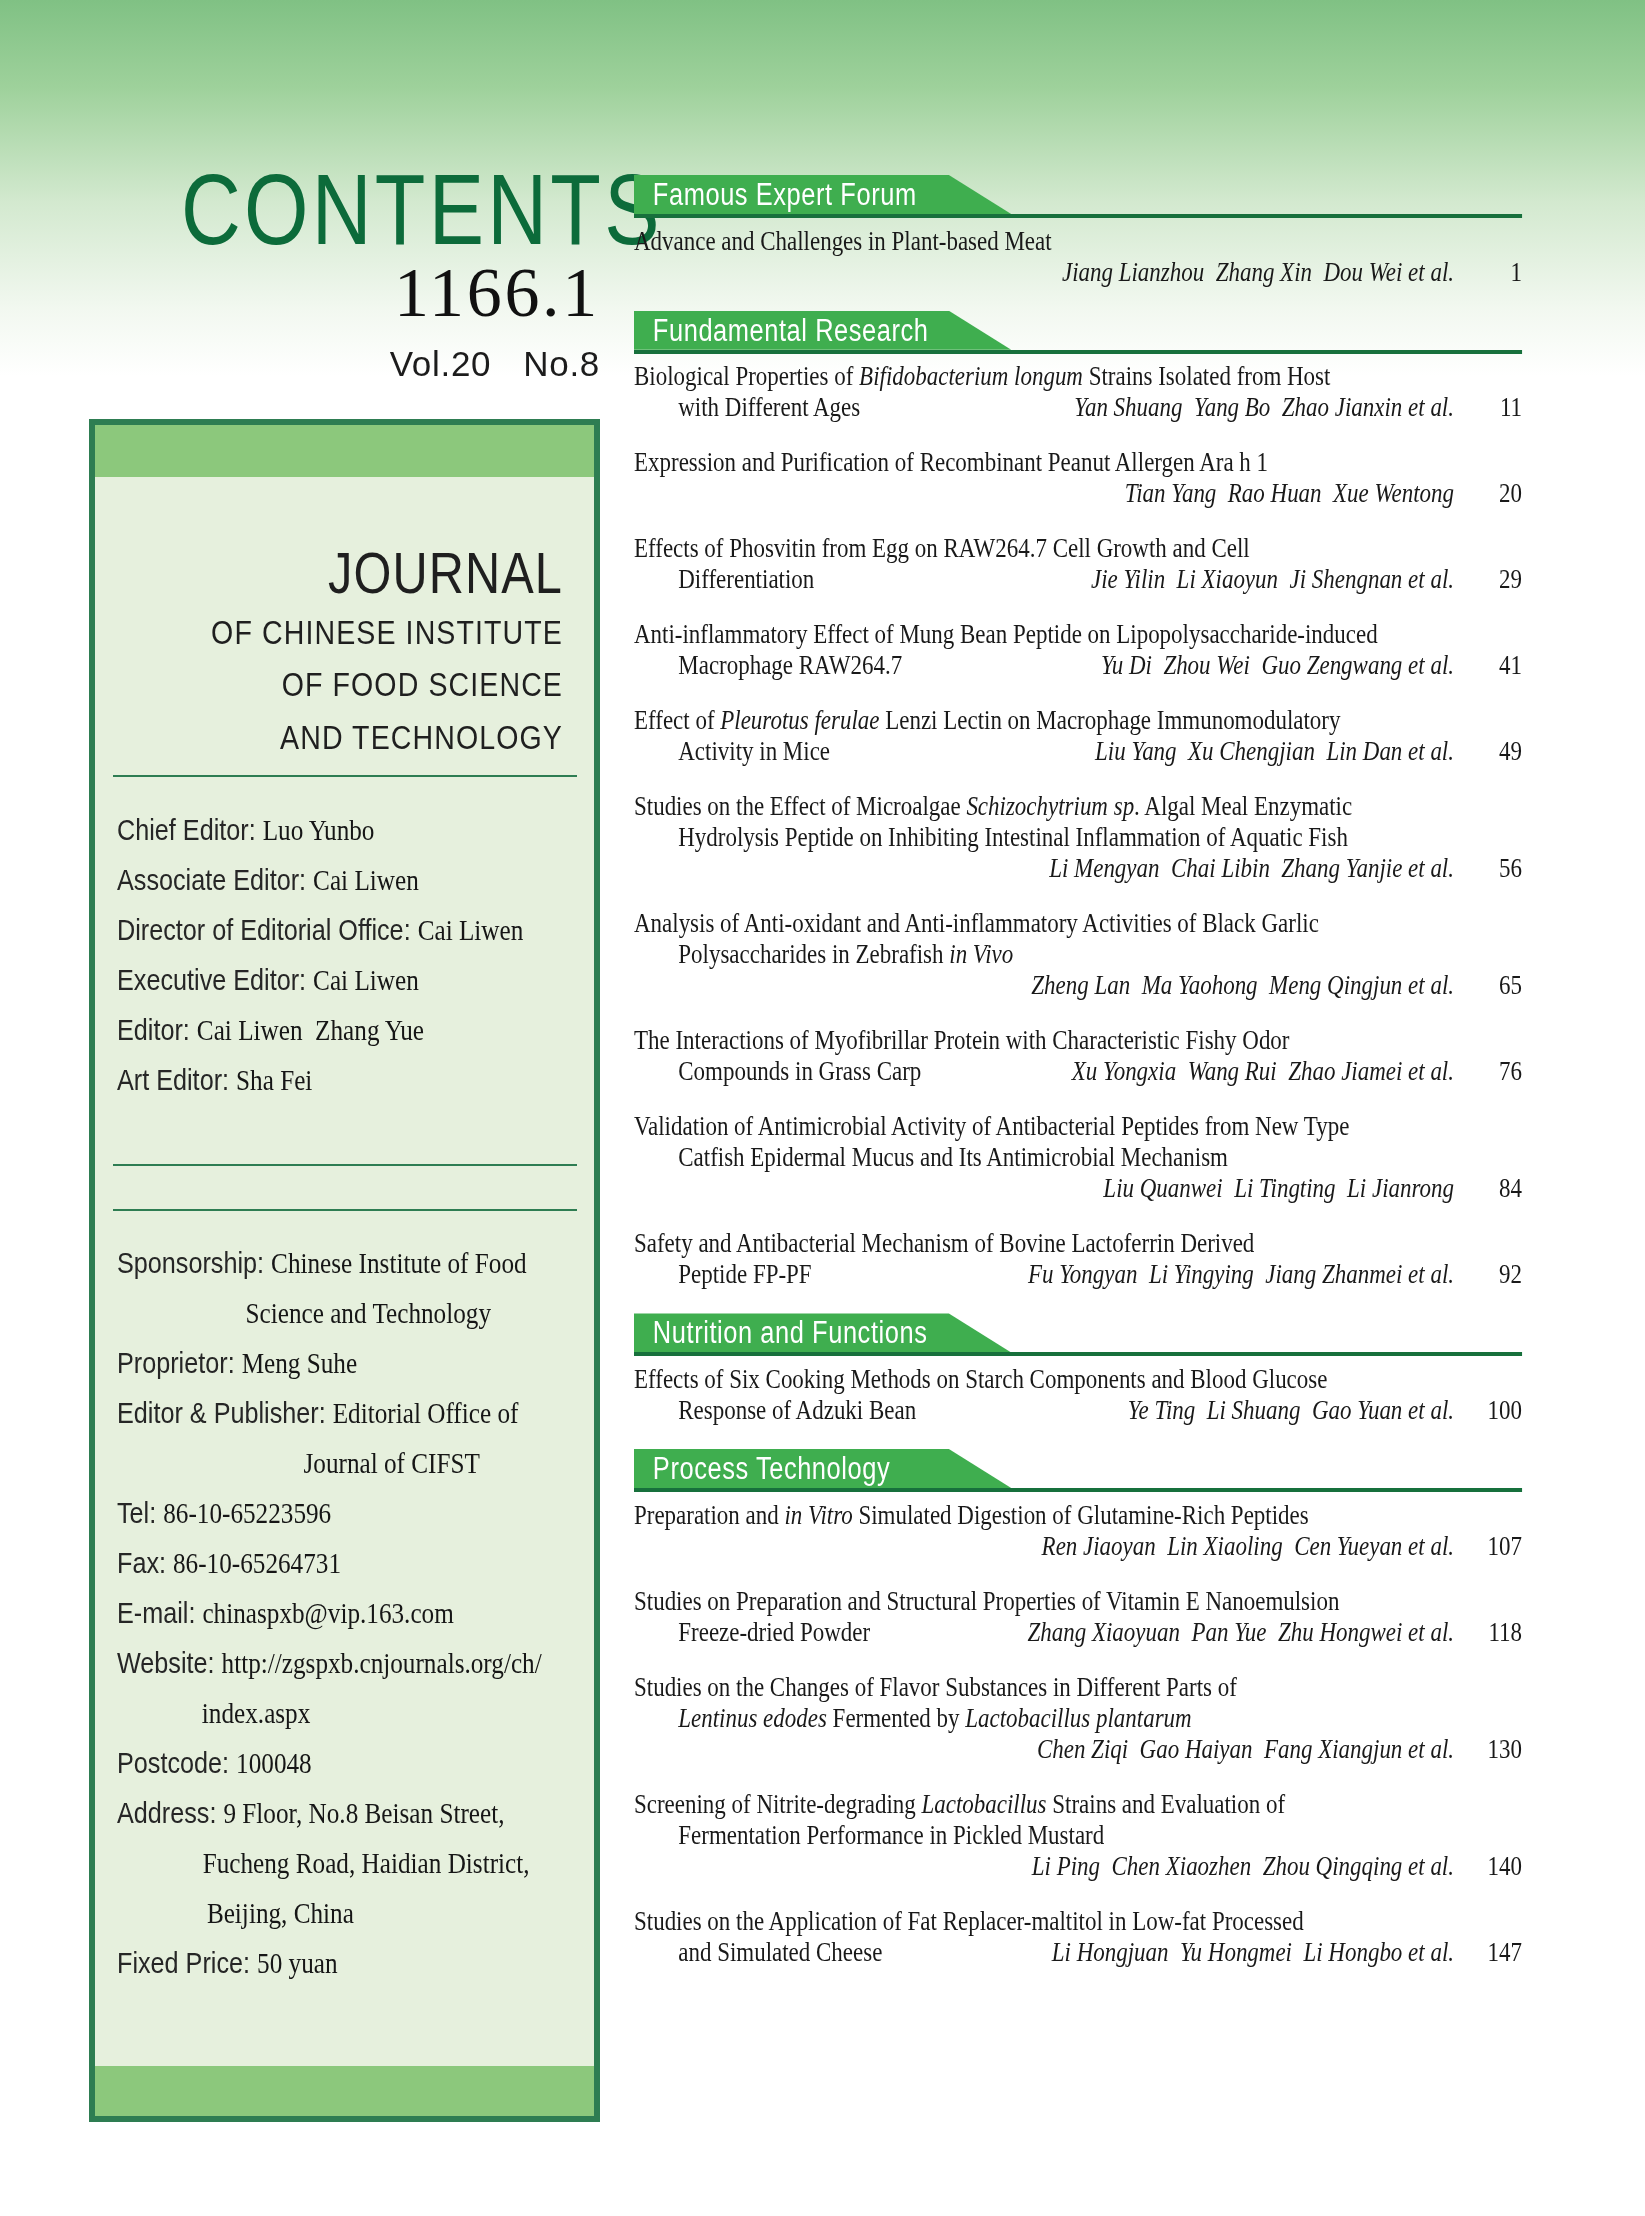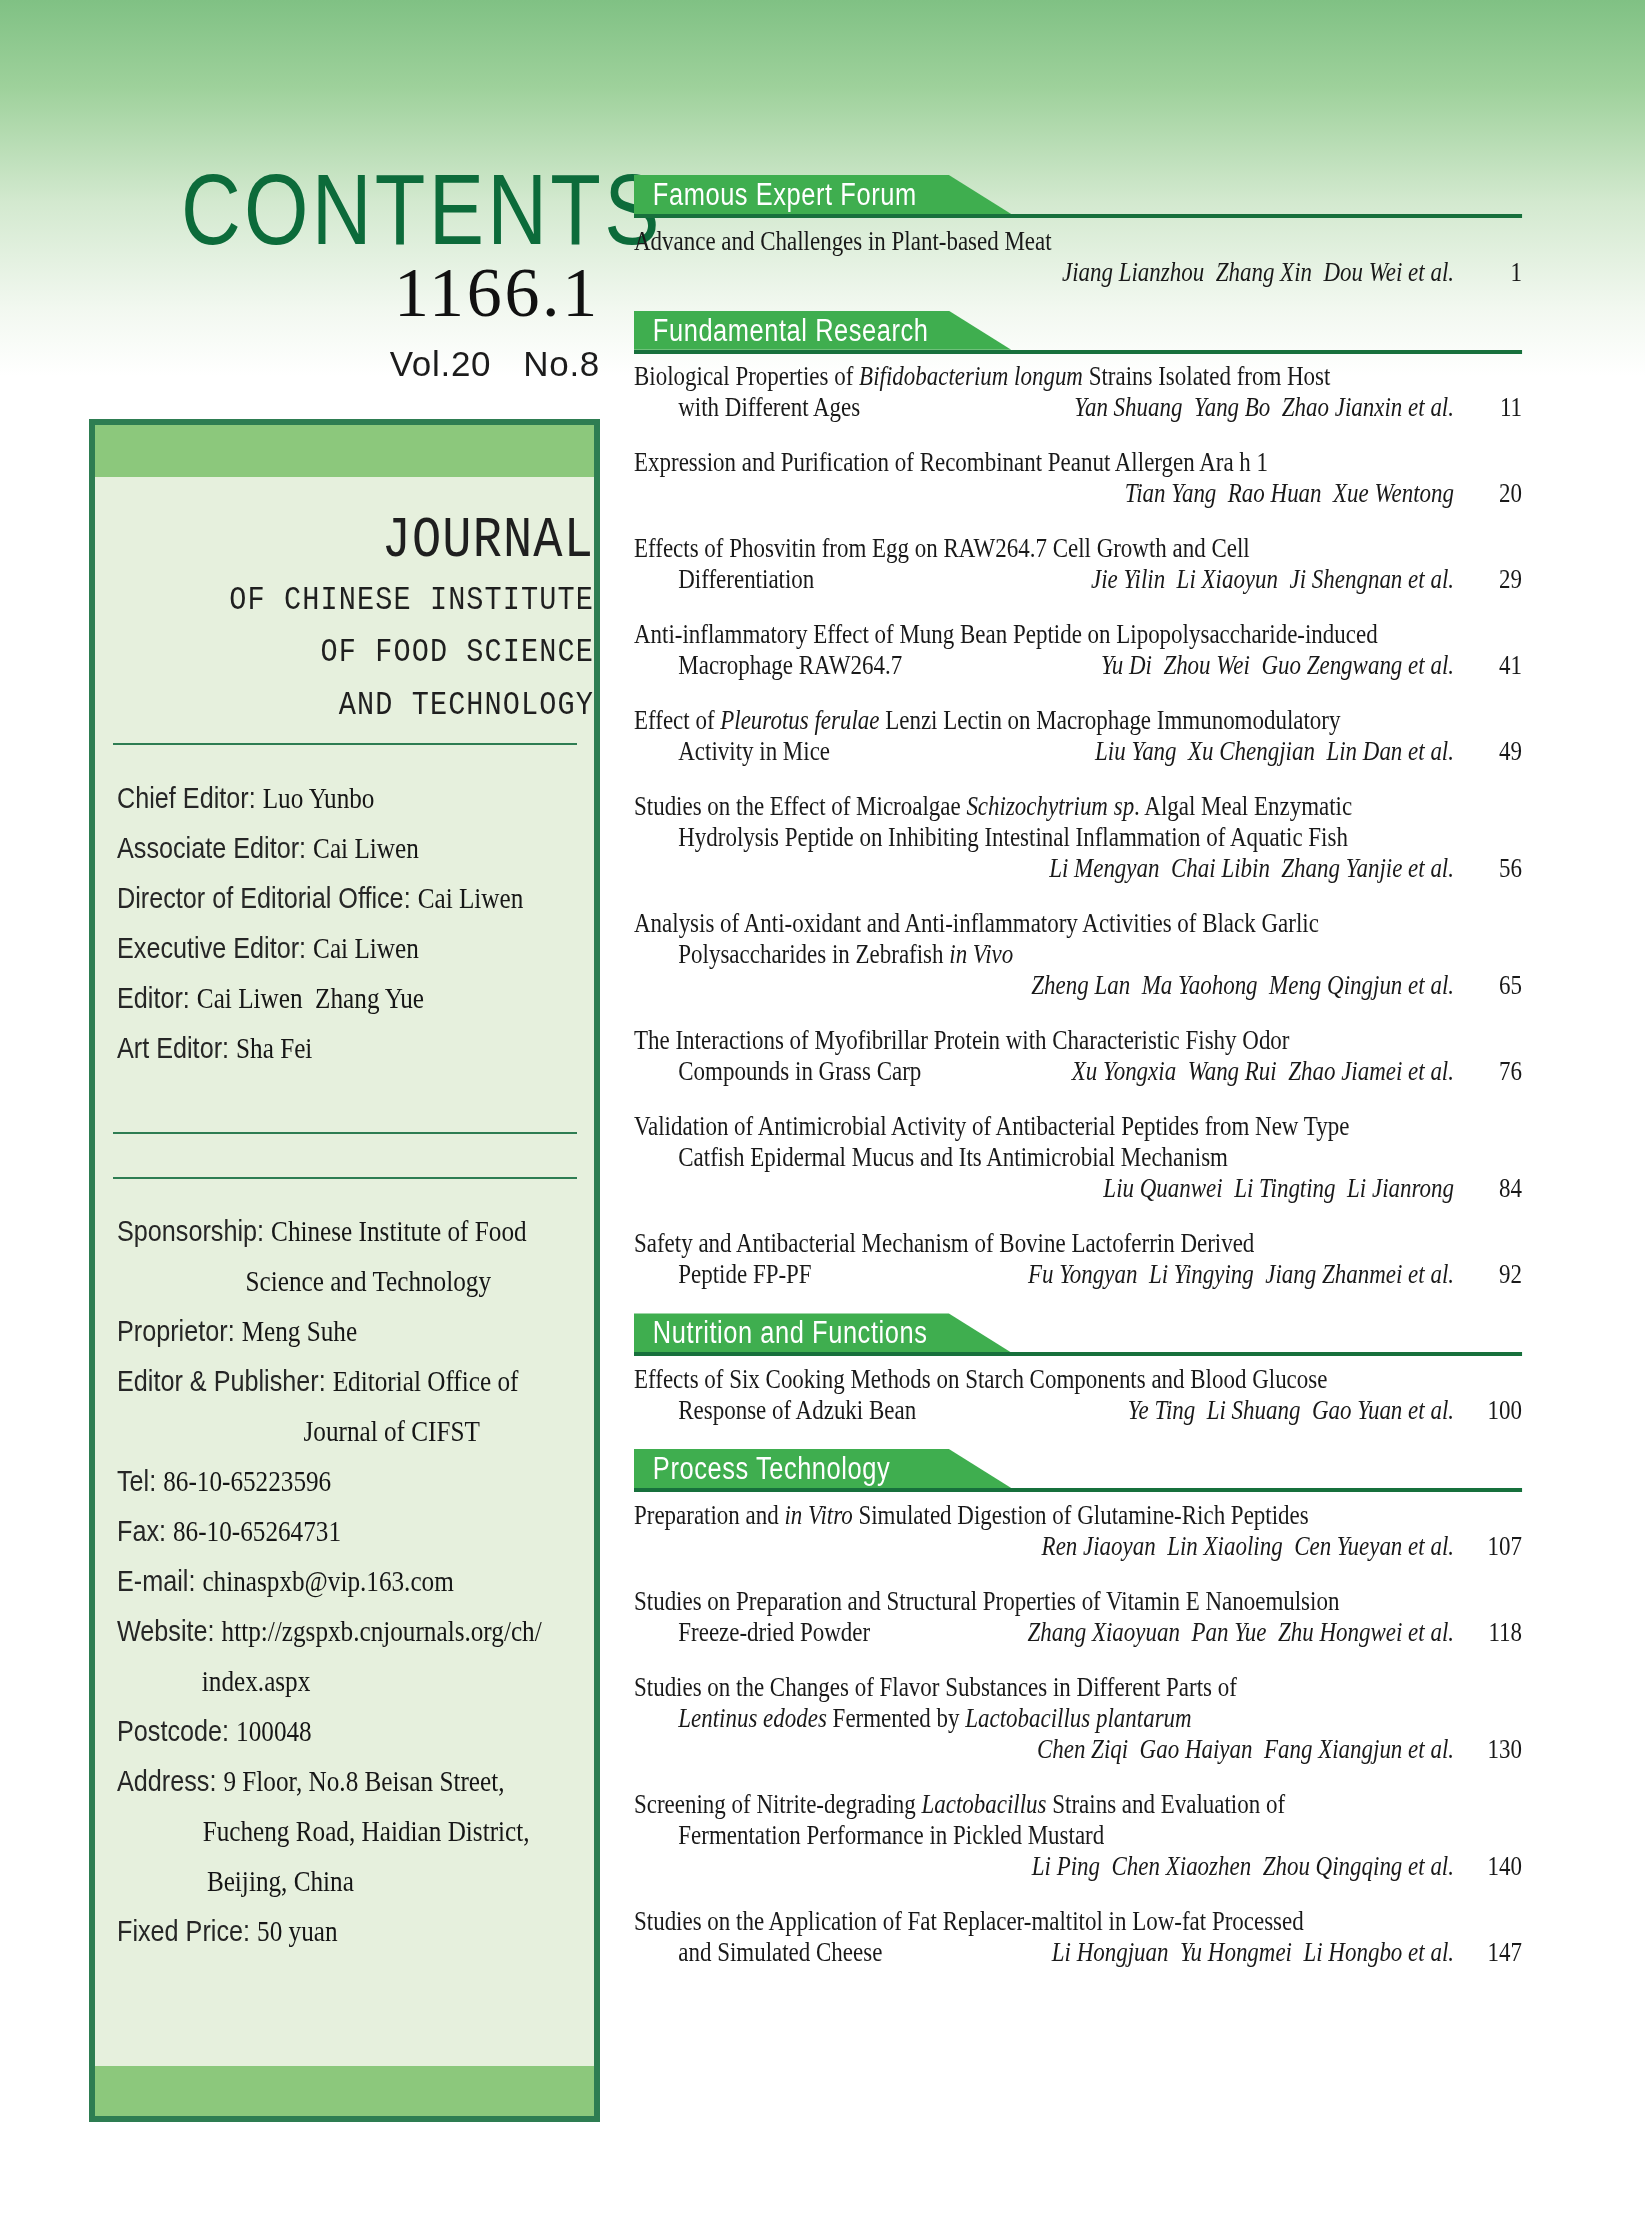--- a/index.html
+++ b/index.html
@@ -36,21 +36,21 @@
   .volno{margin-top:23px;text-align:right;font-size:35px;color:#1c1c1c;letter-spacing:0.7px;}
   .volno .no{margin-left:32px;}
   .journal-box{
     position:relative;margin-top:35px;height:1703px;box-sizing:border-box;
     border:6.7px solid var(--box-border-green);
     background:var(--box-bg);
   }
   .band{position:absolute;left:0;right:0;height:52px;background:var(--band-green);}
   .band.top{top:0;}
   .band.bottom{bottom:0;height:50px;}
-  .jtitle{margin-top:84px;text-align:right;color:#1f1f1f;font-family:Liberation Mono, monospace;}
+  .jtitle{margin-top:116px;padding-right:31px;text-align:right;color:#1f1f1f;}
   .jtitle .line{transform:scaleX(0.84);transform-origin:100% 50%;white-space:nowrap;}
   .jtitle .main{font-size:58px;line-height:1.12;letter-spacing:1.3px;}
   .jtitle .sub{font-size:34px;line-height:1.55;letter-spacing:1.3px;}
   .rule{height:0;border-top:2.7px solid var(--box-border-green);margin:0 17.5px;}
   .rule.r1{margin-top:10.7px;}
   .rule.r2{margin-top:59px;}
   .rule.r3{margin-top:43px;}
   .ed-block{margin:28px 0 0 21.5px;}
   .info-block{margin:27px 0 0 21.5px;}
   .ed-line,.info-line{

